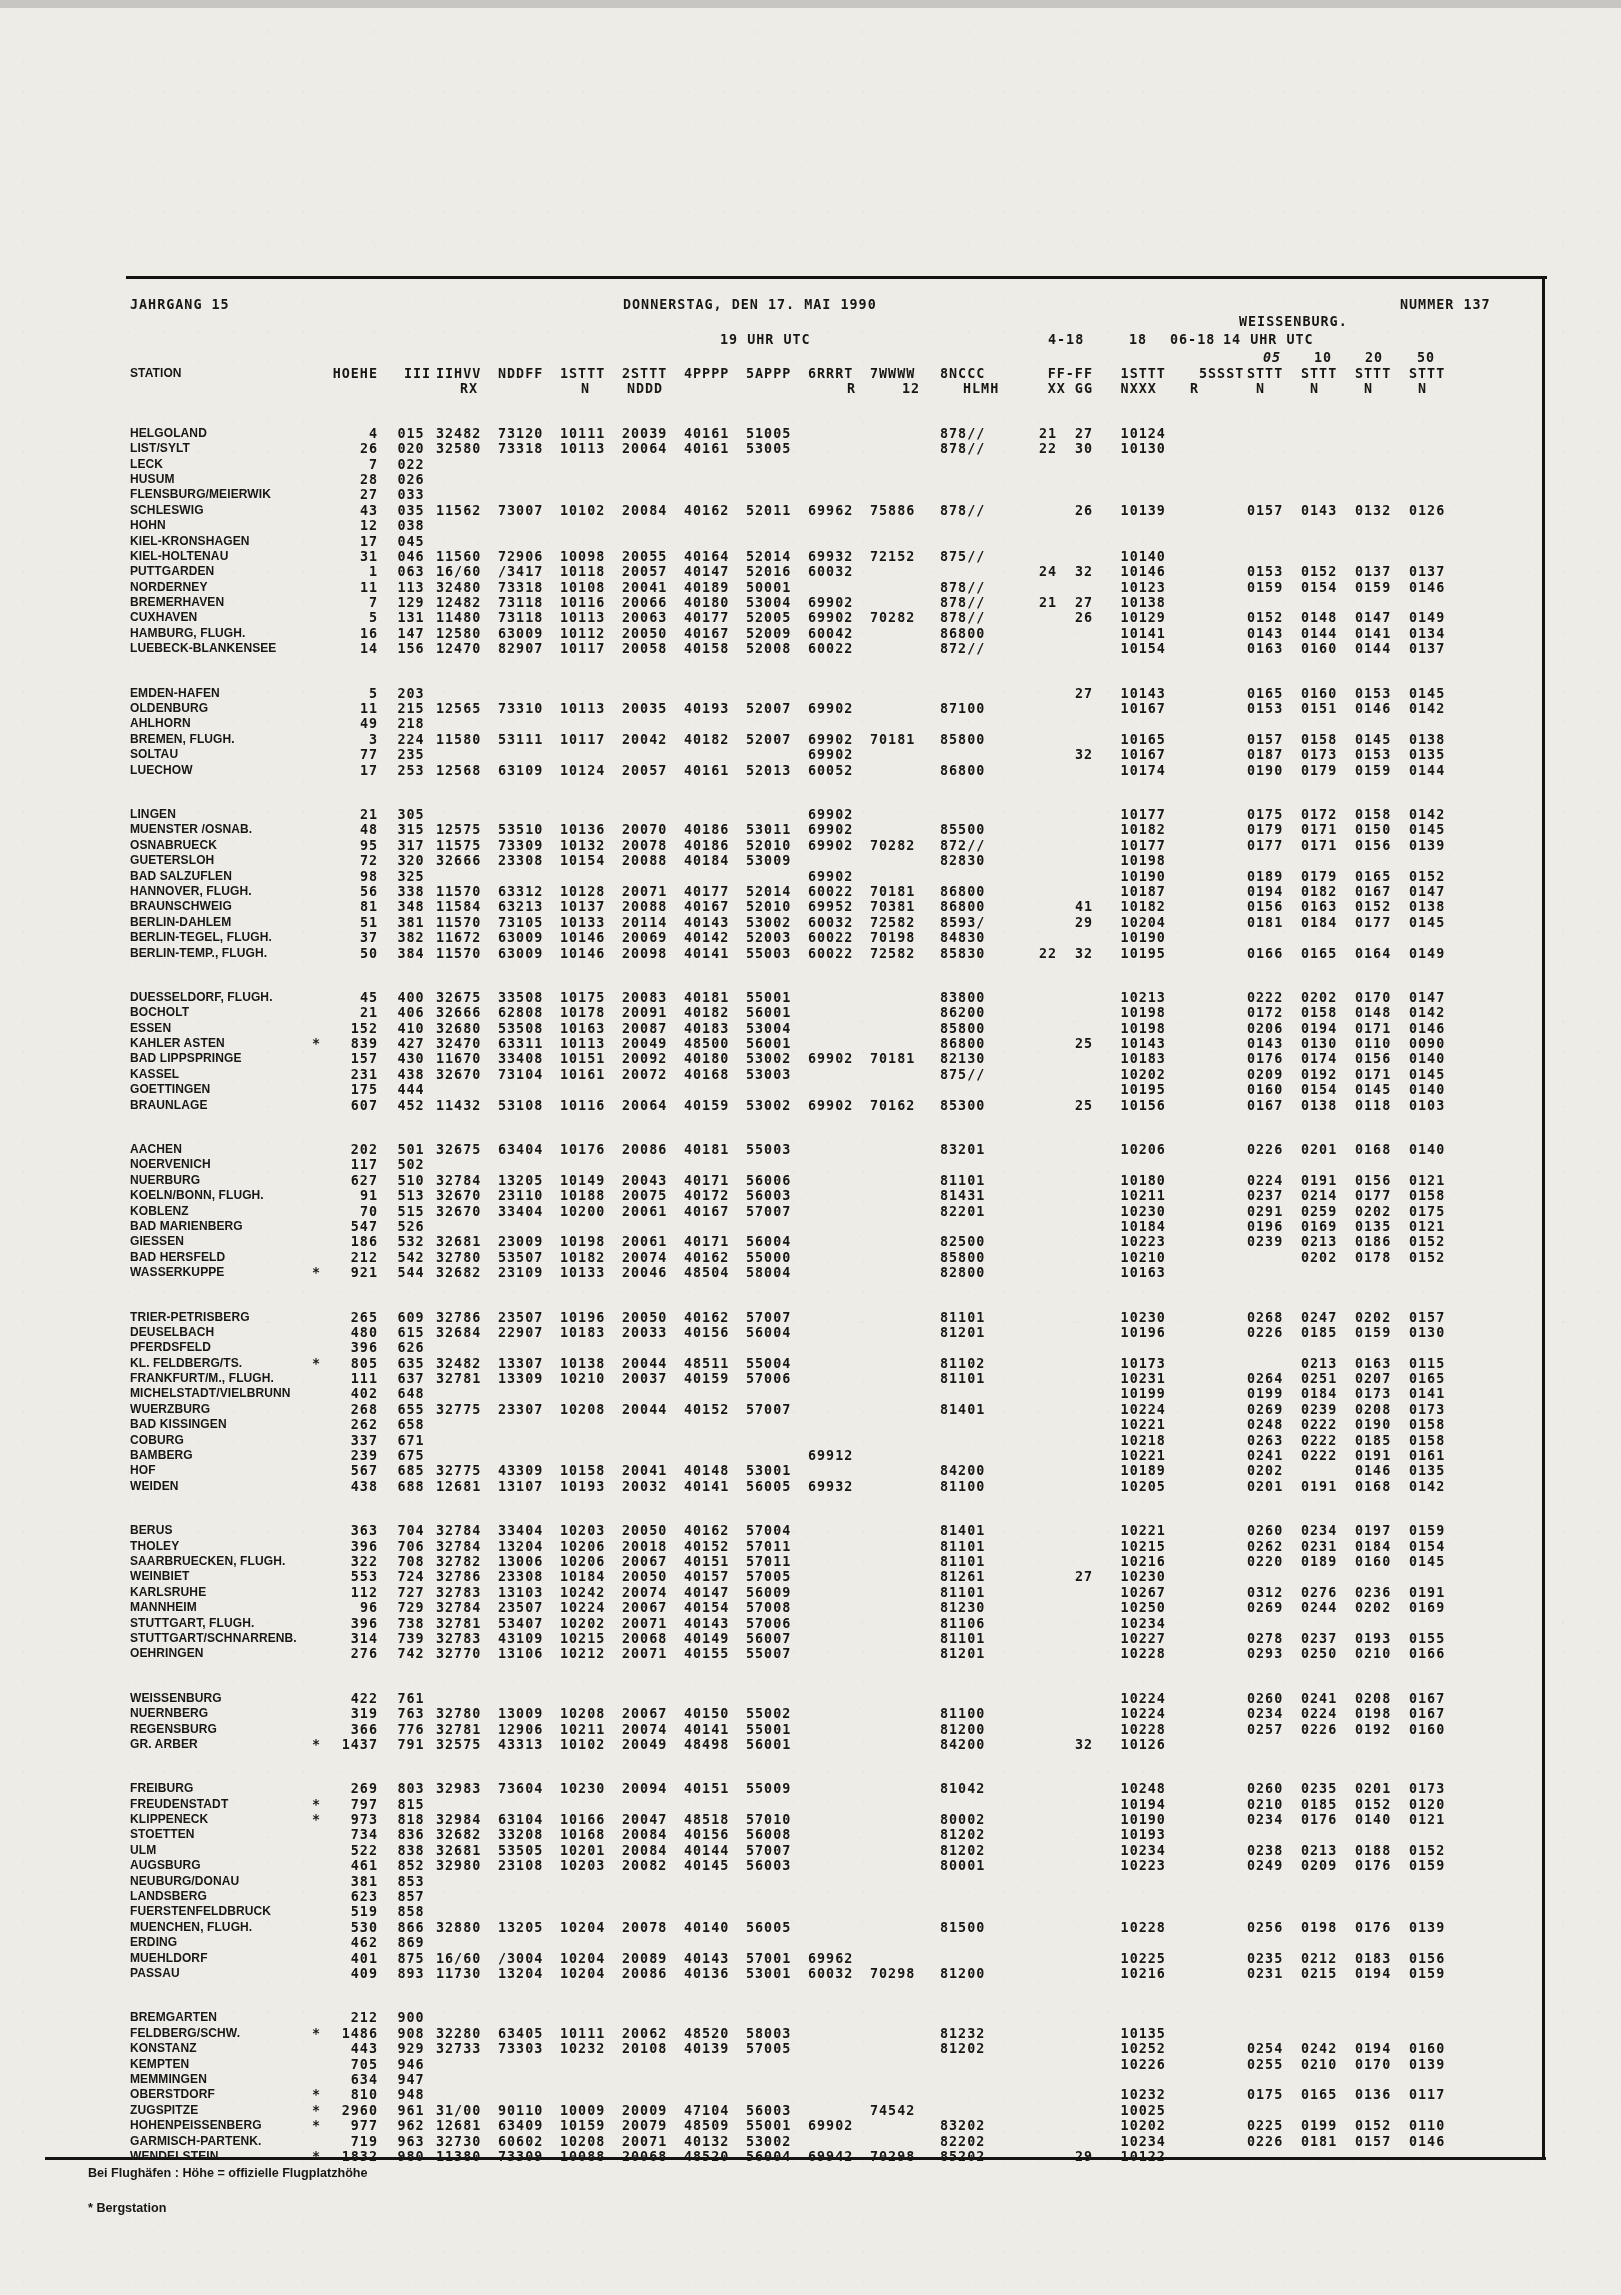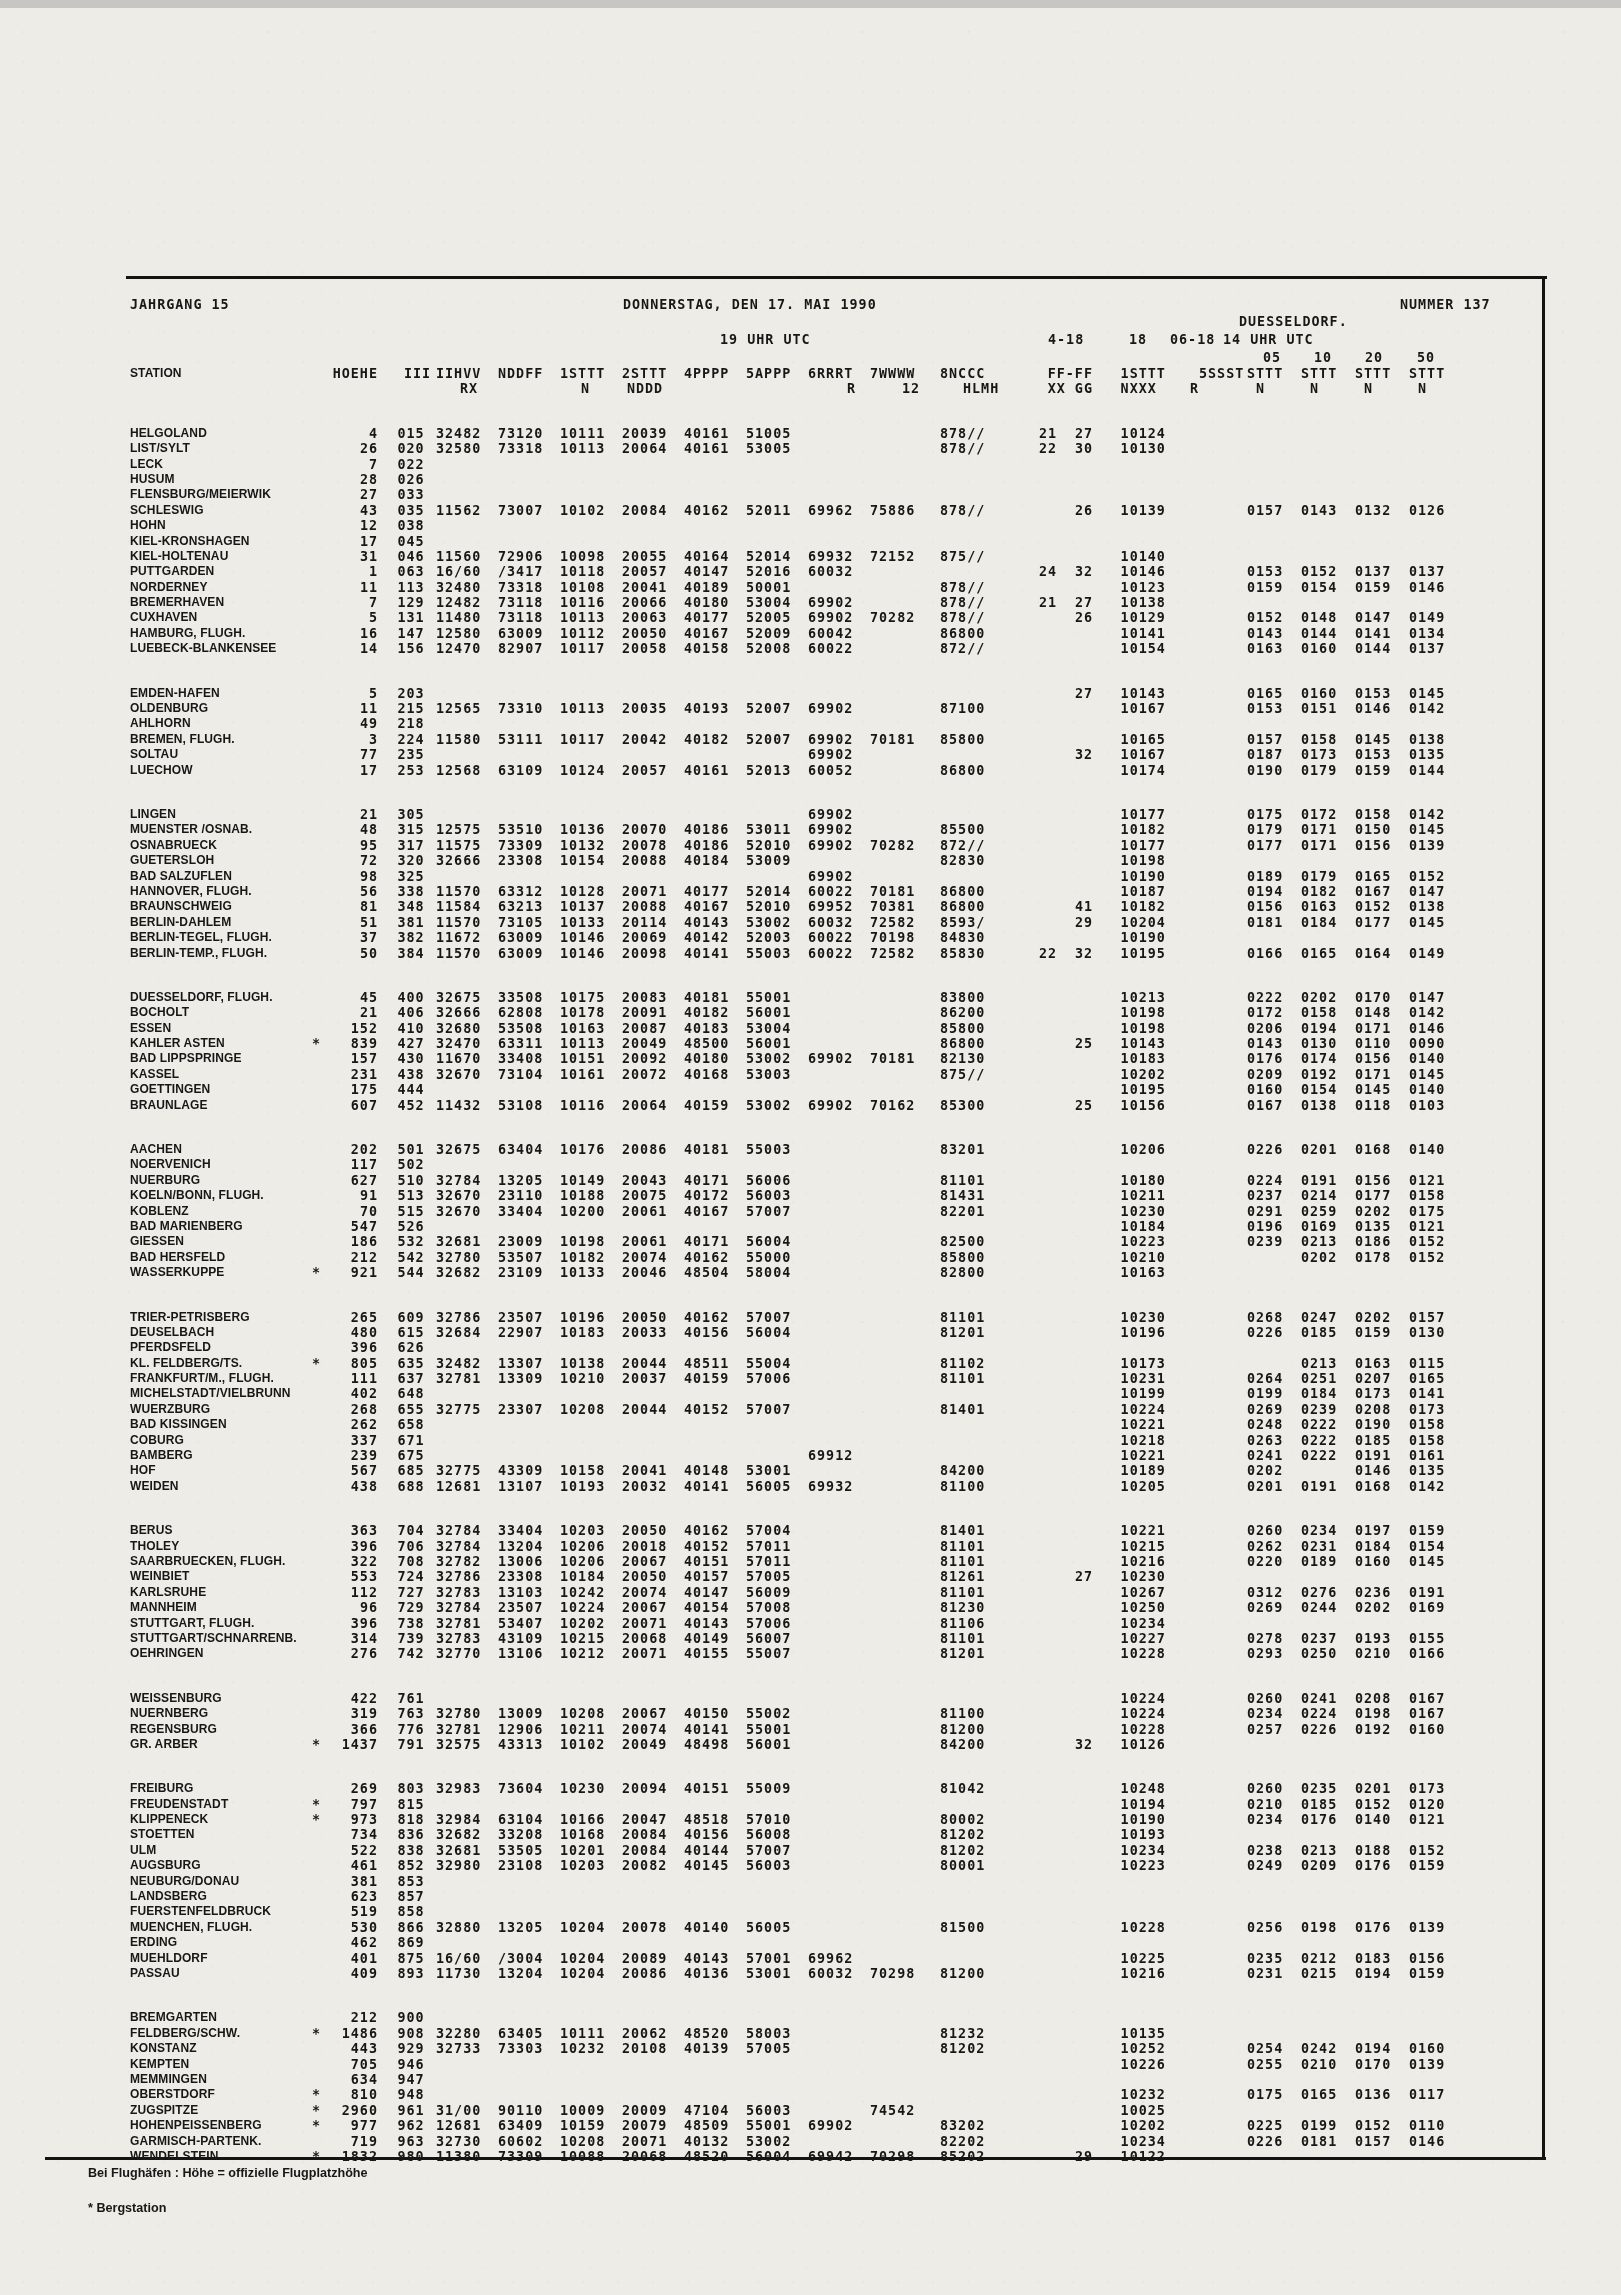--- a/index.html
+++ b/index.html
@@ -44,27 +44,27 @@
 <div class="page">
 
   <div class="rule" style="left:126px;top:268px;width:1421px;height:3.2px;"></div>
   <div class="rule" style="left:1542px;top:268px;width:3.2px;height:1884px;"></div>
   <div class="rule" style="left:45px;top:2149px;width:1501px;height:3.2px;"></div>
 
   <div class="abs num" style="left:130px;top:289px;">JAHRGANG 15</div>
   <div class="abs num" style="left:623px;top:289px;">DONNERSTAG, DEN 17. MAI 1990</div>
   <div class="abs num" style="left:1400px;top:289px;">NUMMER 137</div>
 
-  <div class="abs num" style="left:1239px;top:306px;">DUESSELDORF.</div>
+  <div class="abs num" style="left:1239px;top:306px;">WEISSENBURG.</div>
   <div class="abs num" style="left:720px;top:324px;">19 UHR UTC</div>
   <div class="abs num" style="left:1048px;top:324px;">4-18</div>
   <div class="abs num" style="left:1129px;top:324px;">18</div>
   <div class="abs num" style="left:1170px;top:324px;">06-18</div>
   <div class="abs num" style="left:1223px;top:324px;">14 UHR UTC</div>
-  <div class="abs num" style="left:1263px;top:342px;">05</div>
+  <div class="abs num" style="left:1263px;top:342px;font-style:italic;">05</div>
   <div class="abs num" style="left:1314px;top:342px;">10</div>
   <div class="abs num" style="left:1365px;top:342px;">20</div>
   <div class="abs num" style="left:1417px;top:342px;">50</div>
 
   <div id="table">
       <div class="row num h1"><div class="c sname">STATION</div><div class="c"></div><div class="c c-hoehe">HOEHE</div><div class="c c-iii">III</div><div class="c">IIHVV</div><div class="c">NDDFF</div><div class="c">1STTT</div><div class="c">2STTT</div><div class="c">4PPPP</div><div class="c">5APPP</div><div class="c">6RRRT</div><div class="c">7WWWW</div><div class="c c-nccc">8NCCC</div><div class="c hspan">FF-FF</div><div class="c c-nxxx">1STTT</div><div class="c c-sssst">5SSST</div><div class="c c-t">STTT</div><div class="c c-t">STTT</div><div class="c c-t">STTT</div><div class="c c-t">STTT</div></div>
       <div class="row num h2"><div class="c"></div><div class="c"></div><div class="c"></div><div class="c"></div><div class="c c-g1">RX</div><div class="c"></div><div class="c c-g3">N</div><div class="c c-g4">NDDD</div><div class="c"></div><div class="c"></div><div class="c c-g7">R</div><div class="c c-g8">12</div><div class="c c-nccc">HLMH</div><div class="c hspan">XX GG</div><div class="c c-nxxx">NXXX</div><div class="c c-sssst">R</div><div class="c c-t">N</div><div class="c c-t">N</div><div class="c c-t">N</div><div class="c c-t">N</div></div>
       <div class="block">
         <div class="row num"><div class="c sname">HELGOLAND</div><div class="c c-star"></div><div class="c c-hoehe">4</div><div class="c c-iii">015</div><div class="c">32482</div><div class="c">73120</div><div class="c">10111</div><div class="c">20039</div><div class="c">40161</div><div class="c">51005</div><div class="c"></div><div class="c"></div><div class="c c-nccc">878//</div><div class="c c-xx">21</div><div class="c c-gg">27</div><div class="c c-nxxx">10124</div><div class="c c-sssst"></div><div class="c c-t"></div><div class="c c-t"></div><div class="c c-t"></div><div class="c c-t"></div></div>
         <div class="row num"><div class="c sname">LIST/SYLT</div><div class="c c-star"></div><div class="c c-hoehe">26</div><div class="c c-iii">020</div><div class="c">32580</div><div class="c">73318</div><div class="c">10113</div><div class="c">20064</div><div class="c">40161</div><div class="c">53005</div><div class="c"></div><div class="c"></div><div class="c c-nccc">878//</div><div class="c c-xx">22</div><div class="c c-gg">30</div><div class="c c-nxxx">10130</div><div class="c c-sssst"></div><div class="c c-t"></div><div class="c c-t"></div><div class="c c-t"></div><div class="c c-t"></div></div>

